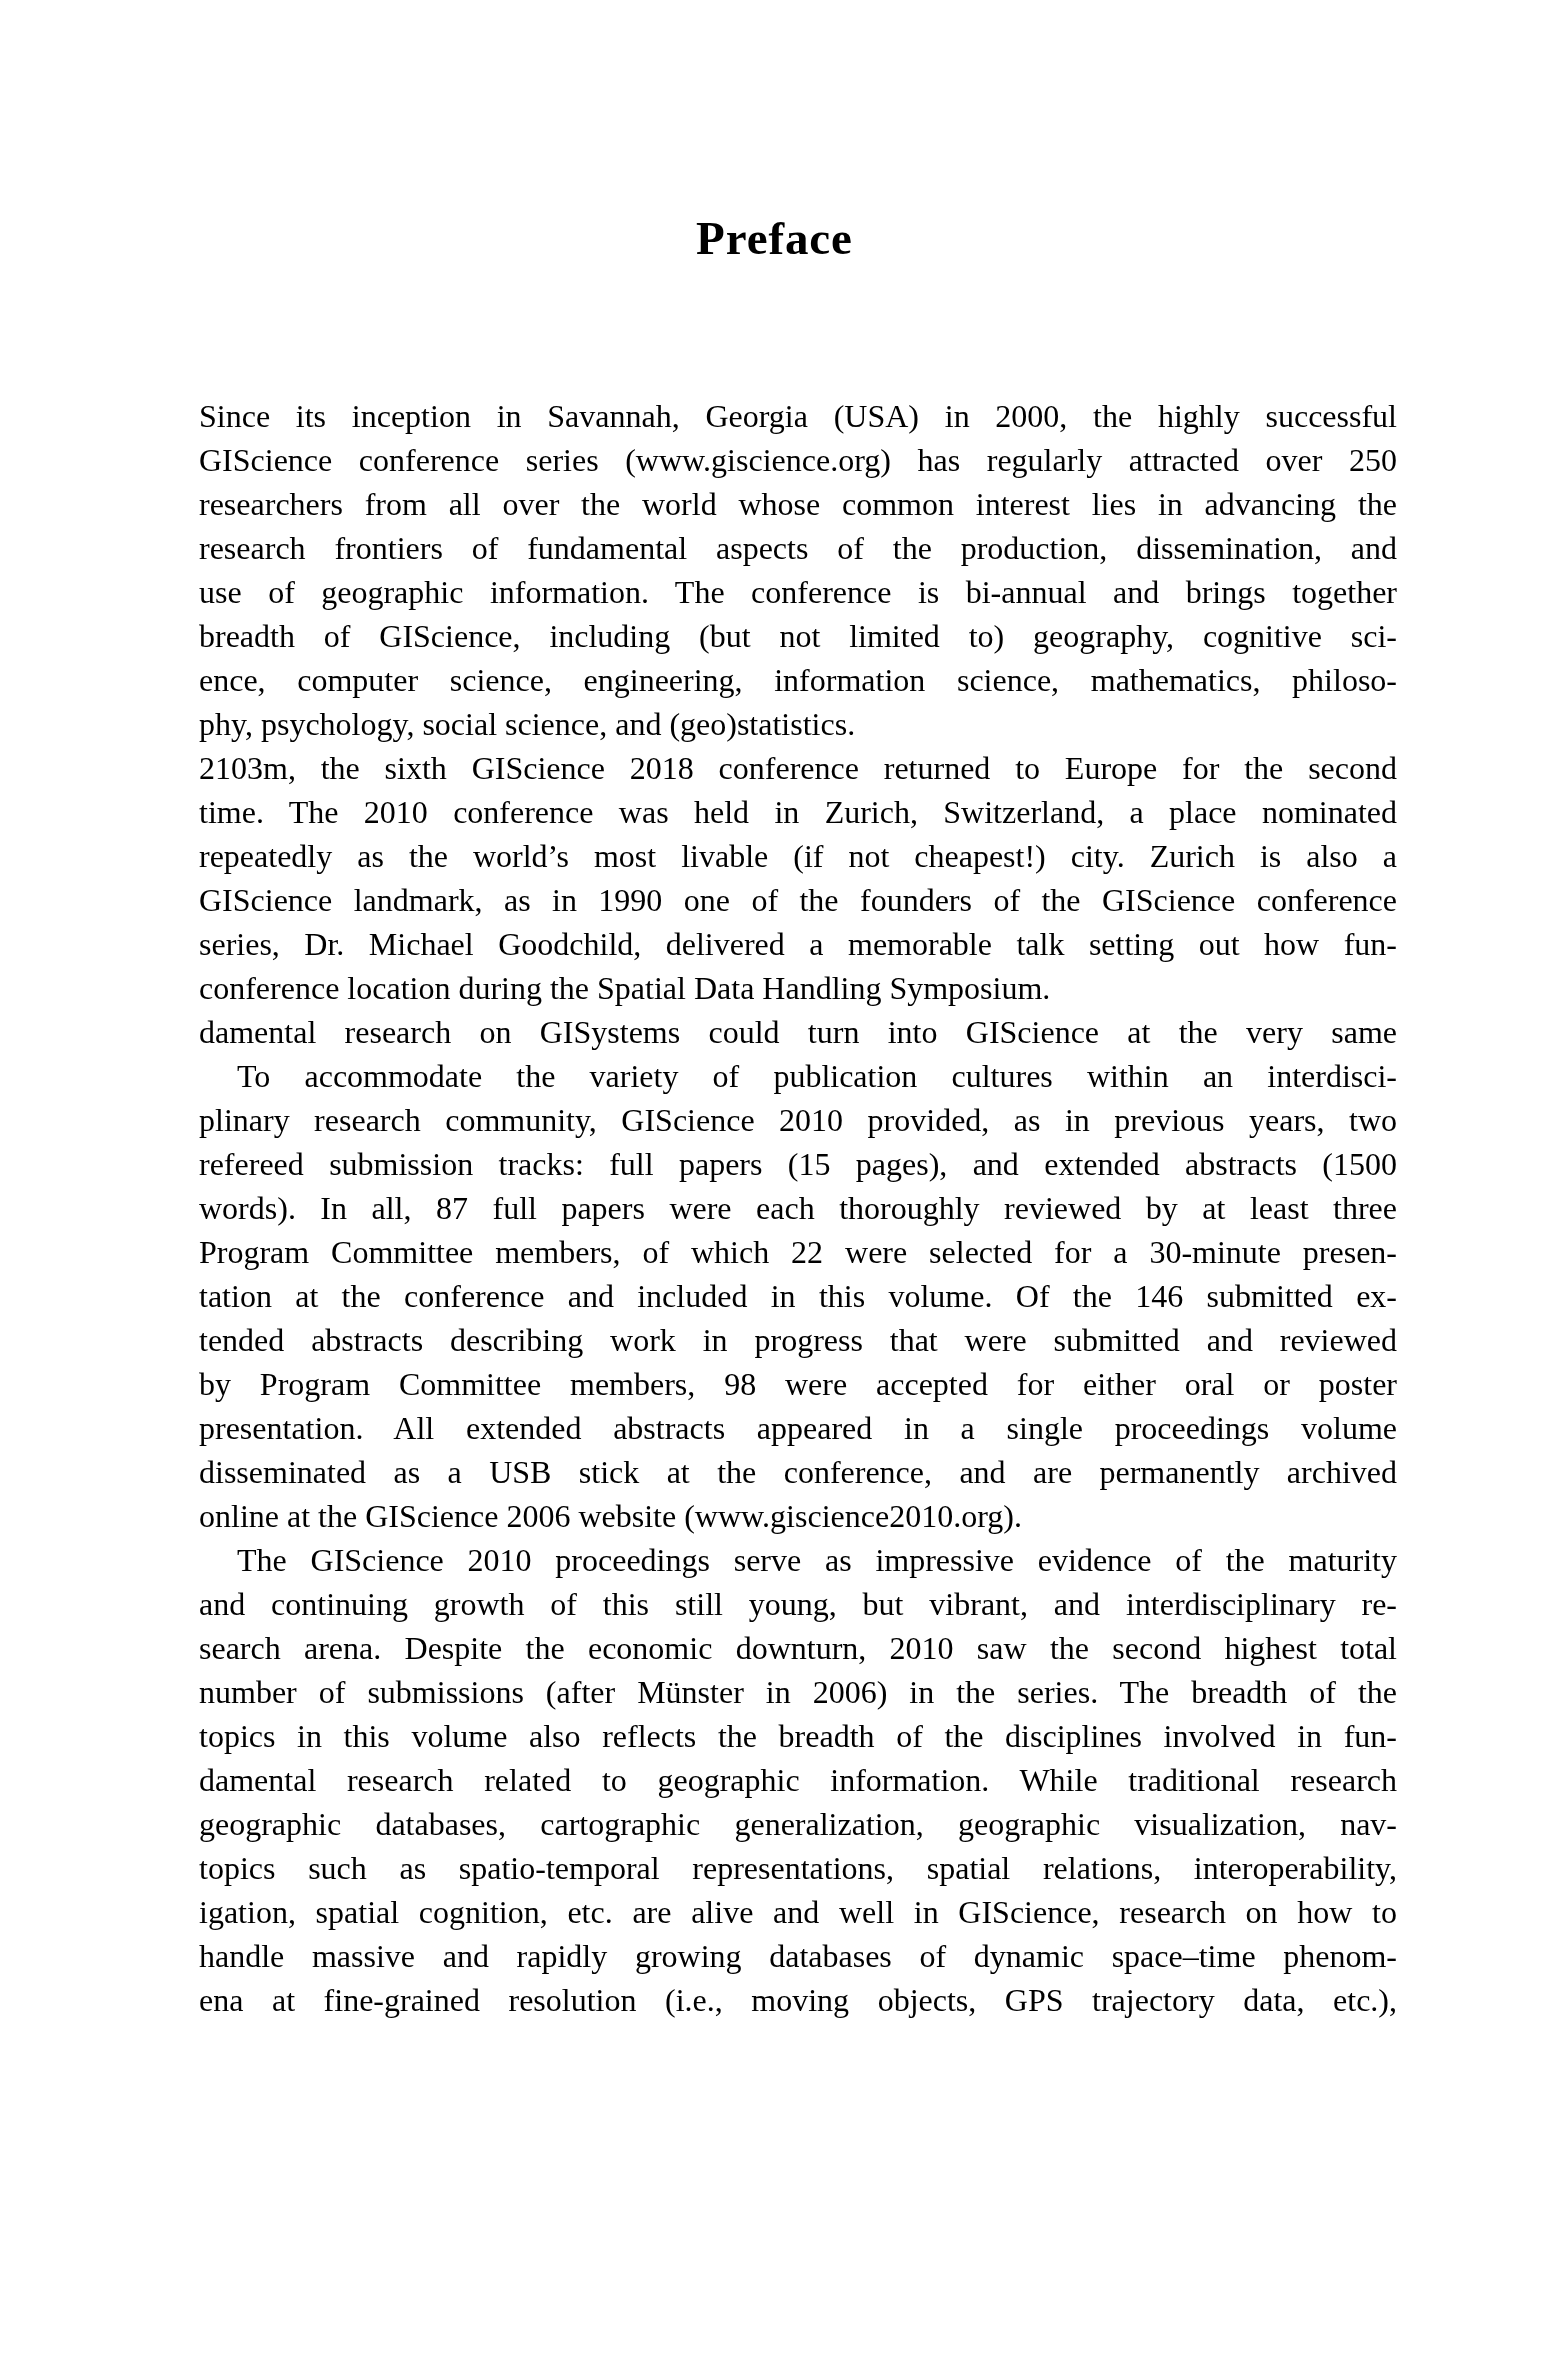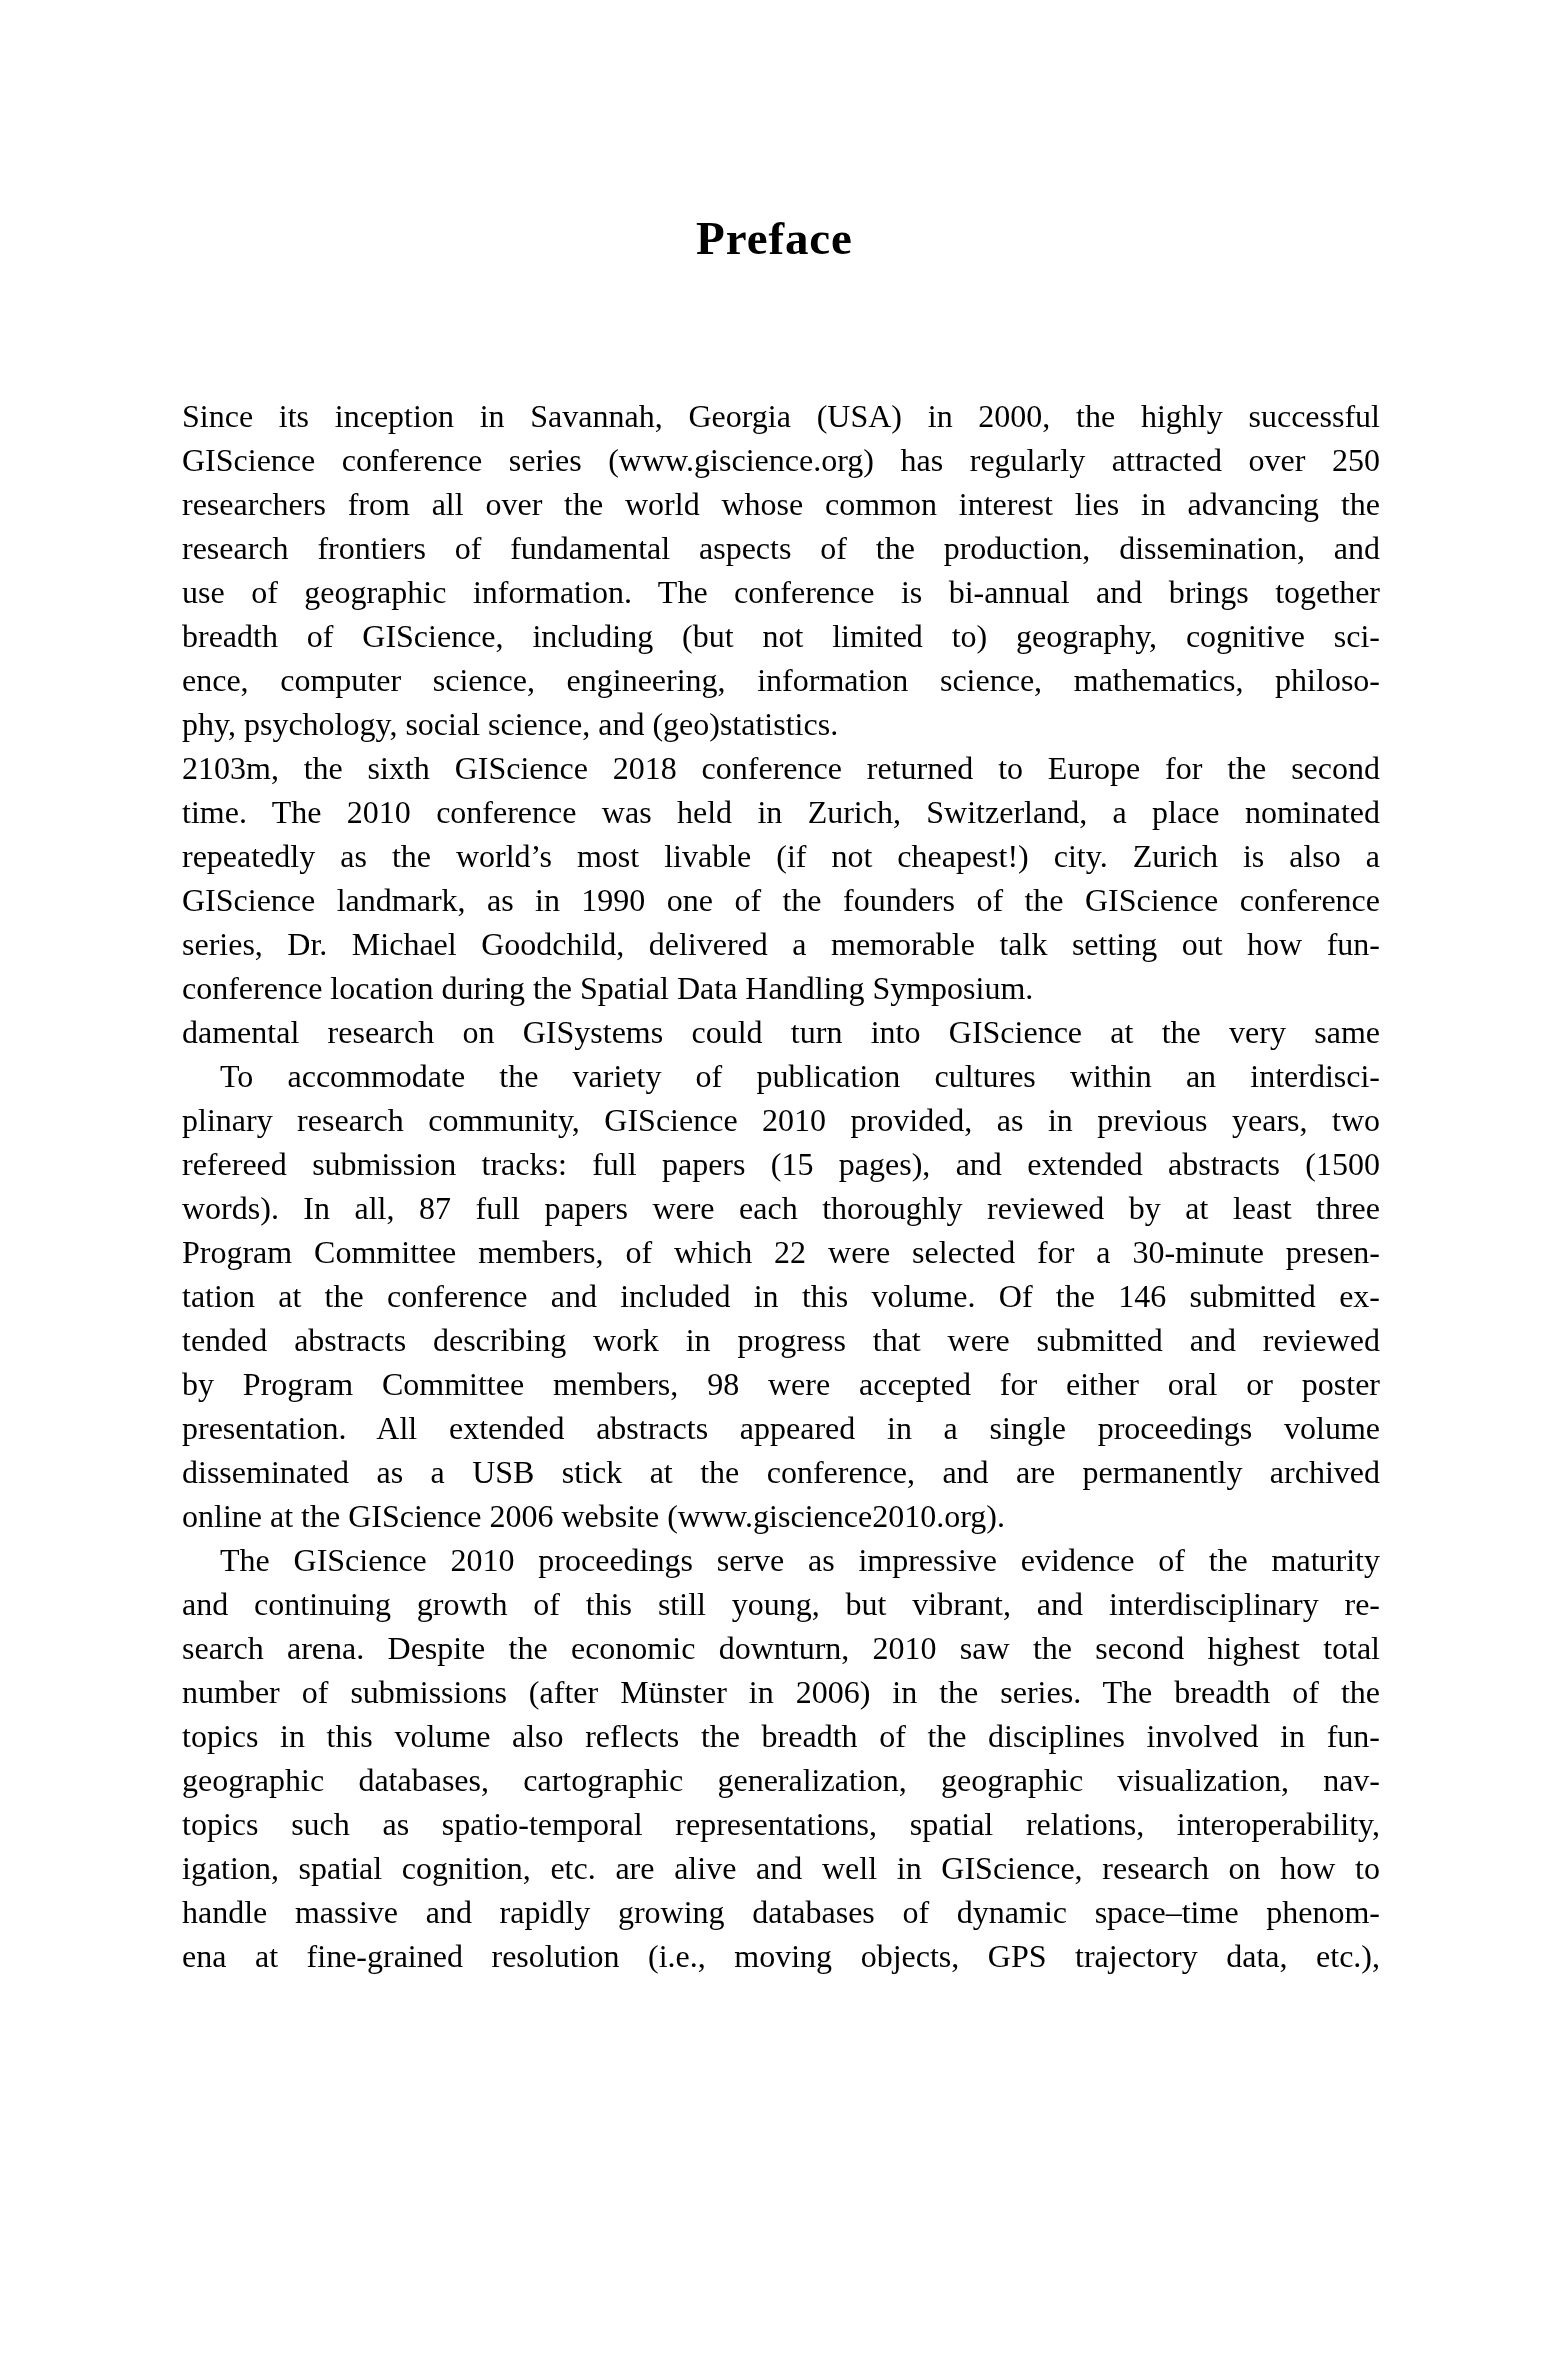--- a/index.html
+++ b/index.html
@@ -29,21 +29,21 @@
       left: 0;
       width: 1549px;
       text-align: center;
       font-weight: bold;
       font-size: 47px;
       letter-spacing: 0.9px;
       line-height: 69px;
     }
     .body-text {
       position: absolute;
-      left: 182px;
+      left: 199px;
       top: 356px;
       width: 1198px;
     }
     .line {
       height: 44px;
       line-height: 44px;
       font-size: 32px;
       white-space: nowrap;
       text-align: justify;
       text-align-last: justify;
@@ -97,20 +97,21 @@
       <div class="line">disseminated as a USB stick at the conference, and are permanently archived</div>
       <div class="line last">online at the GIScience 2006 website (www.giscience2010.org).</div>
     </div>
 
     <div>
       <div class="line indent">The GIScience 2010 proceedings serve as impressive evidence of the maturity</div>
       <div class="line">and continuing growth of this still young, but vibrant, and interdisciplinary re-</div>
       <div class="line">search arena. Despite the economic downturn, 2010 saw the second highest total</div>
       <div class="line">number of submissions (after Münster in 2006) in the series. The breadth of the</div>
       <div class="line">topics in this volume also reflects the breadth of the disciplines involved in fun-</div>
+      <div class="line">damental research related to geographic information. While traditional research</div>
       <div class="line">geographic databases, cartographic generalization, geographic visualization, nav-</div>
       <div class="line">topics such as spatio-temporal representations, spatial relations, interoperability,</div>
       <div class="line">igation, spatial cognition, etc. are alive and well in GIScience, research on how to</div>
       <div class="line">handle massive and rapidly growing databases of dynamic space–time phenom-</div>
       <div class="line">ena at fine-grained resolution (i.e., moving objects, GPS trajectory data, etc.),</div>
     </div>
 
   </div>
 </div>
 

